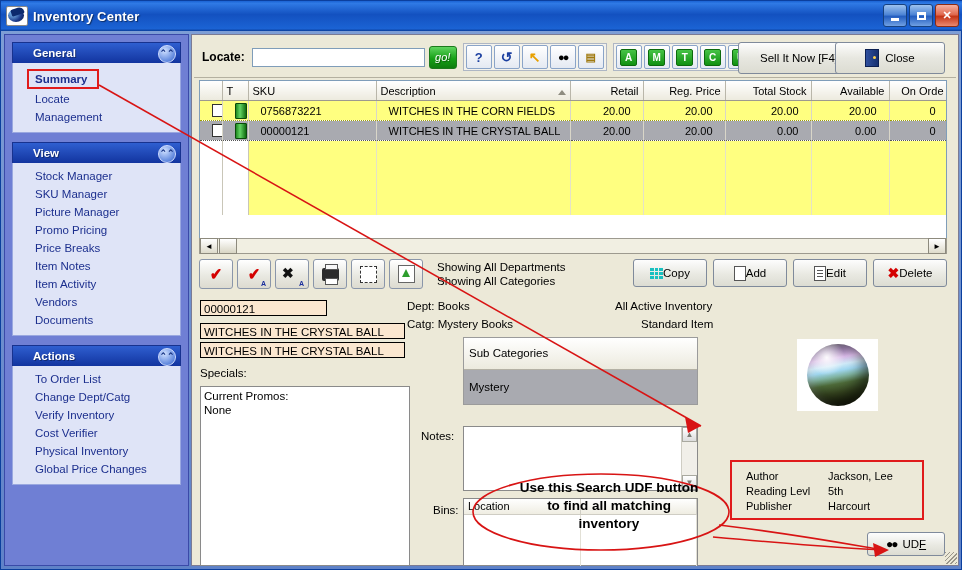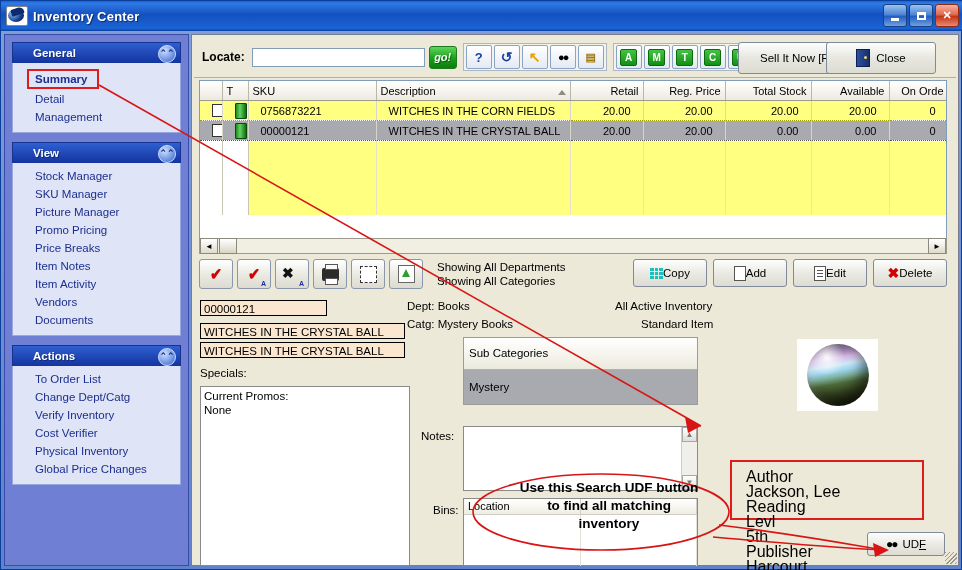--- a/index.html
+++ b/index.html
@@ -58,36 +58,36 @@
   .main{position:absolute;left:190px;top:33px;width:768px;height:532px;
     background:#ece9d8;border:1px solid #7b7b94;box-sizing:border-box;}
 
   .toolbar{position:absolute;left:2px;top:2px;width:762px;height:40px;
     background:#ece9d8;border-bottom:1px solid #b4b0a0;display:flex;align-items:center;}
   .locate-lbl{font-size:12px;font-weight:bold;color:#000;margin-left:8px;margin-right:7px;}
   .locate-in{width:173px;height:19px;border:1px solid #7f9db9;background:#fff;box-sizing:border-box;
     font-family:"Liberation Sans",sans-serif;font-size:11px;padding:0 3px;}
   .go{width:26px;height:21px;margin-left:4px;border:1px solid #1d7a1d;border-radius:3px;
     background:linear-gradient(180deg,#5fd45f,#17a117 55%,#0e7d0e);
-    color:#fff;font-weight:bold;font-size:11px;font-style:italic;
+    color:#fff;font-weight:normal;font-size:11px;font-style:italic;
     display:flex;align-items:center;justify-content:center;text-shadow:1px 1px 1px rgba(0,0,0,.4);}
   .tb-grp{display:flex;margin-left:6px;padding:1px;border:1px solid #aeb6c4;background:#f3f2ec;}
   .tbtn{width:24px;height:22px;margin:0 1px;border:1px solid #8aa4c8;border-radius:2px;
     background:linear-gradient(180deg,#ffffff,#e4e9f2);
     display:flex;align-items:center;justify-content:center;font-size:13px;font-weight:bold;}
   .tbtn.letter{font-size:11px;}
   .badge{width:15px;height:15px;background:linear-gradient(180deg,#46c346,#119111);
     border:1px solid #0c6a0c;border-radius:2px;color:#fff;font-size:10px;font-weight:bold;
     display:flex;align-items:center;justify-content:center;}
   .bigbtn{height:30px;border:1px solid #7f8a9b;border-radius:3px;
     background:linear-gradient(180deg,#fdfdfd,#e7e7e0 50%,#dcdcd2);
     display:flex;align-items:center;justify-content:center;gap:6px;
     font-size:11.5px;color:#000;padding:0 10px;}
   #sell-now{position:absolute;right:96px;top:5px;width:100px;}
-  #close-btn{position:absolute;right:20px;top:5px;width:88px;}
+  #close-btn{position:absolute;right:11px;top:5px;width:88px;}
   .door{width:12px;height:16px;background:linear-gradient(90deg,#2f4f9e,#16306f);
     border:1px solid #0b1f52;position:relative;}
   .door::after{content:"";position:absolute;right:2px;top:6px;width:3px;height:3px;border-radius:50%;background:#ffd34d;}
 
   
   .gridwrap{position:absolute;left:7px;top:45px;width:748px;height:160px;
     border:1px solid #7f9db9;background:#fff;box-sizing:border-box;overflow:hidden;}
   table.grid{border-collapse:collapse;width:100%;table-layout:fixed;font-size:11px;}
   table.grid th{background:linear-gradient(180deg,#ffffff,#eceade);
     border-right:1px solid #b9b6aa;border-bottom:1px solid #9d9a8f;
@@ -178,21 +178,21 @@
   .thumb{position:absolute;left:602px;top:46px;width:81px;height:72px;background:#fff;
     display:flex;align-items:center;justify-content:center;}
   .ball{width:62px;height:62px;border-radius:50%;
     background:
       radial-gradient(circle at 32% 22%, rgba(255,255,255,.95) 0%, rgba(255,255,255,0) 28%),
       linear-gradient(170deg,#2b2b2b 0% ,#7b5f8f 14%, #d7b7e6 26%, #cfe9f7 36%, #9fd6ef 44%,
         #7fb2a0 52%, #4e6b3a 62%, #3a4a22 74%, #20260f 90%, #11140a 100%);
     box-shadow:inset -6px -8px 14px rgba(0,0,0,.55), inset 4px 4px 10px rgba(255,255,255,.25);}
   .udfbox{position:absolute;left:535px;top:167px;width:194px;height:60px;
     border:2px solid #e01b1b;background:#ece9d8;box-sizing:border-box;padding:7px 0 0 14px;}
-  .udfbox .r{display:flex;font-size:16px;line-height:15px;flex-direction:column;}
+  .udfbox .r{display:flex;font-size:11px;line-height:15px;}
   .udfbox .r .k{width:82px;}
   #udf-btn{position:absolute;right:10px;bottom:8px;width:76px;height:22px;
     border:1px solid #7f8a9b;border-radius:3px;
     background:linear-gradient(180deg,#fdfdfd,#e9e9e2 55%,#dcdcd2);
     display:flex;align-items:center;justify-content:center;gap:6px;font-size:11.5px;}
   .binoc{font-size:12px;letter-spacing:-2px;}
   .under{text-decoration:underline;}
 
   
   #annot{position:absolute;left:0;top:0;width:962px;height:570px;pointer-events:none;}
@@ -226,21 +226,21 @@
 
     <div class="sb-group">
       <div class="sb-head">
         <span class="t">General</span>
         <span class="chev">⌃⌃</span>
       </div>
       <div class="sb-body">
         <div style="padding:2px 0 1px 0;">
           <div class="sb-item boxed">Summary</div>
         </div>
-        <div class="sb-item">Detail</div>
+        <div class="sb-item">Locate</div>
         <div class="sb-item">Management</div>
       </div>
     </div>
 
     <div class="sb-group">
       <div class="sb-head">
         <span class="t">View</span>
         <span class="chev">⌃⌃</span>
       </div>
       <div class="sb-body">

